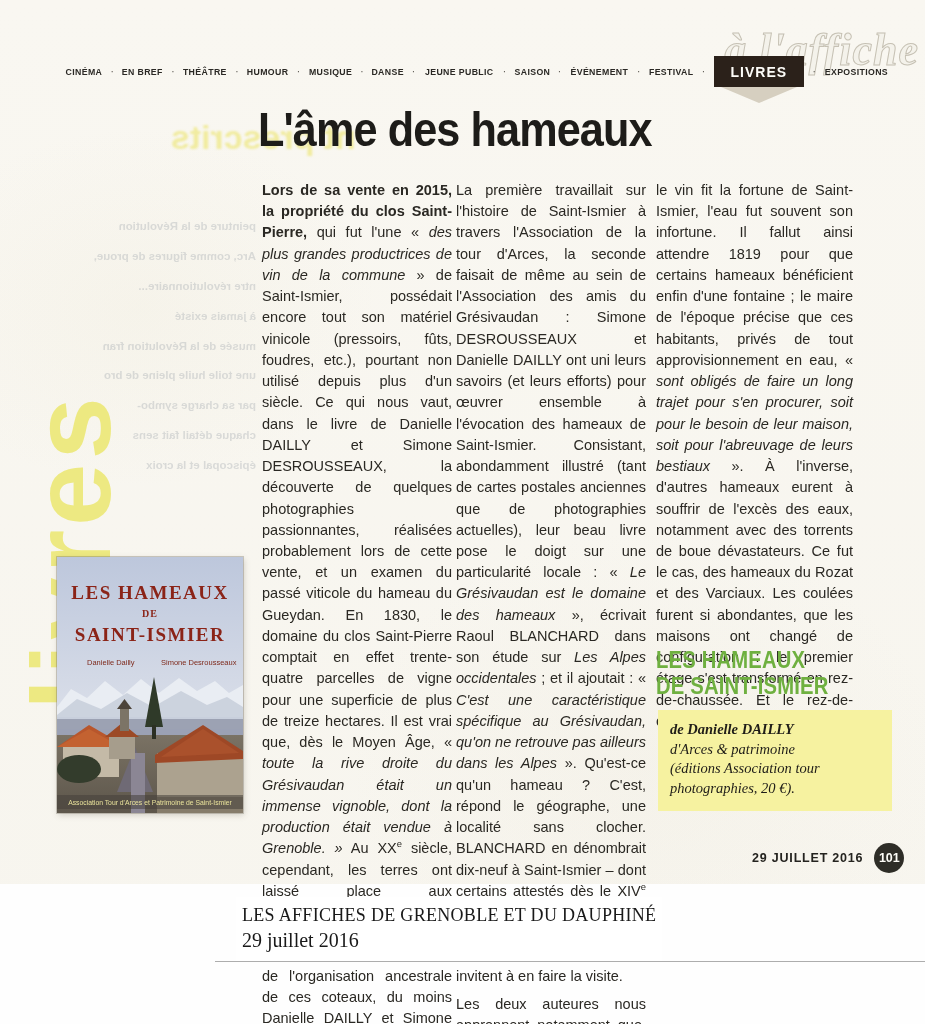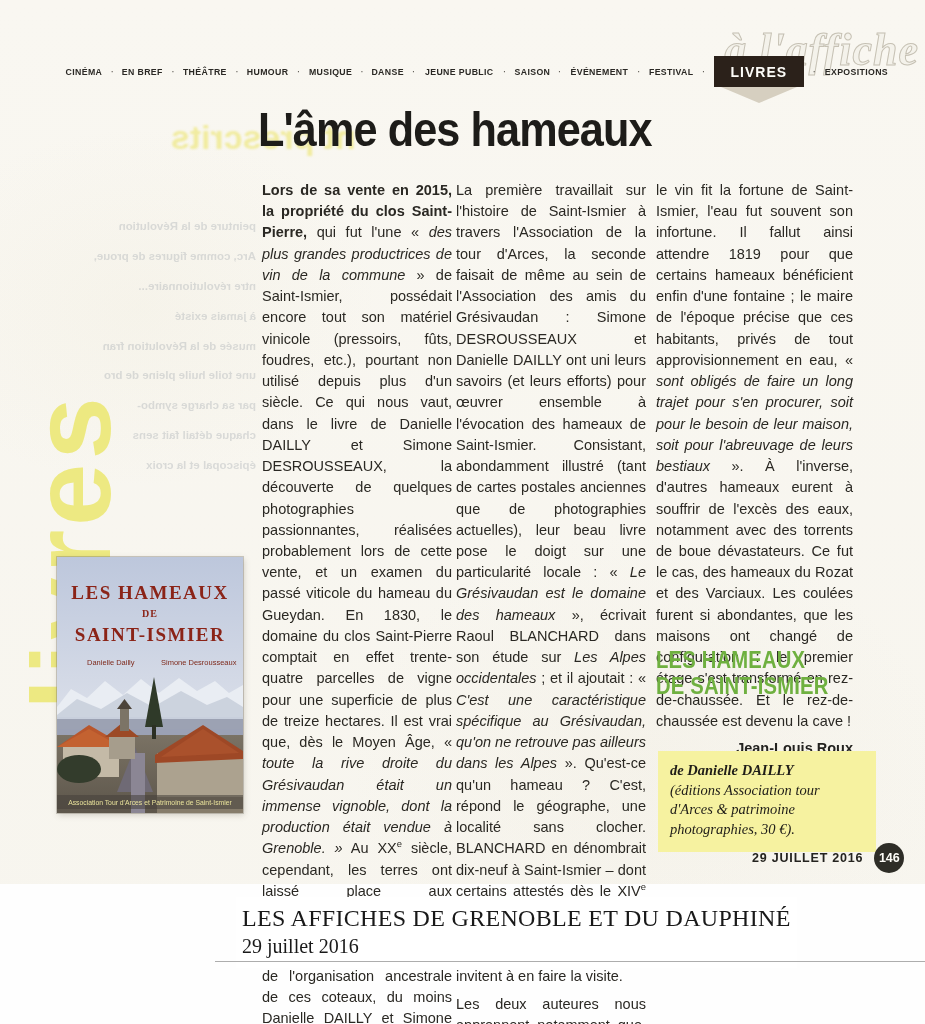--- a/index.html
+++ b/index.html
@@ -65,34 +65,34 @@
          box-shadow:0 0 0 1px rgba(120,115,100,.35), 1px 2px 6px rgba(90,85,70,.25);background:#c3cbde;}
   .cover svg{display:block;}
   
   .book-heading{
     position:absolute;left:656px;top:648px;z-index:3;
     font-size:23px;font-weight:800;color:#6fb040;line-height:1.12;letter-spacing:.2px;
     transform:scaleX(.88);transform-origin:left top;white-space:nowrap;
   }
   .book-info{
     position:absolute;left:658px;top:710px;width:198px;z-index:3;
-    background:#f6f2a0;padding:10px 8px 12px 12px;
-    font-family:"Liberation Serif",serif;font-style:italic;font-size:14.5px;line-height:1.36;color:#1f1d18;margin-top:41px;
+    background:#f6f2a0;padding:10px 24px 12px 12px;
+    font-family:"Liberation Serif",serif;font-style:italic;font-size:14.5px;line-height:1.36;color:#1f1d18;
   }
   .book-info .det-bold{font-weight:bold;}
   
   .footer{position:absolute;left:752px;top:843px;display:flex;align-items:center;gap:11px;z-index:3;}
   .footer-date{font-size:12.5px;font-weight:bold;letter-spacing:.8px;color:#24231f;}
   .page-badge{width:30px;height:30px;border-radius:50%;background:#2e2d27;color:#fdfcf7;
               display:flex;align-items:center;justify-content:center;font-size:12.5px;font-weight:bold;}
   
   .bottom-margin{position:absolute;left:0;top:884px;width:925px;height:140px;background:#fefefe;z-index:2;}
   .caption{position:absolute;left:236px;top:897px;z-index:3;color:#191919;background:#fff;padding:8px 6px 10px 6px;
            font-family:"Liberation Serif",serif;}
-  .caption .l1{font-size:24px;letter-spacing:.3px;}
+  .caption .l1{font-size:18px;letter-spacing:.3px;}
   .caption .l2{font-size:20px;margin-top:3px;}
   .hairline{position:absolute;left:215px;top:961px;width:710px;height:1px;background:#adadad;z-index:3;}
 </style>
 </head>
 <body>
 
 <div id="page">
 
   <div class="ghost-mirrored-heading">nt prescrits</div>
   <div class="livres-vertical">
@@ -203,28 +203,28 @@
       <text x="104" y="108" font-size="7.5" fill="#7e2a1c" font-family="Liberation Sans, sans-serif">Simone Desrousseaux</text>
     </svg>
   </div>
 
   <div class="book-heading">
     <div>LES HAMEAUX</div>
     <div>DE SAINT-ISMIER</div>
   </div>
   <div class="book-info">
       <div class="det-bold">de Danielle DAILLY</div>
+      <div>d'Arces &amp; patrimoine</div>
       <div>(éditions Association tour</div>
-      <div>d'Arces &amp; patrimoine</div>
-      <div>photographies, 30 €).</div>
+      <div>photographies, 20 €).</div>
     </div>
 
   <div class="footer">
     <span class="footer-date">29 JUILLET 2016</span>
-    <span class="page-badge">146</span>
+    <span class="page-badge">101</span>
   </div>
 
   <div class="bottom-margin"></div>
   <div class="caption">
     <div class="l1">LES AFFICHES DE GRENOBLE ET DU DAUPHINÉ</div>
     <div class="l2">29 juillet 2016</div>
   </div>
   <div class="hairline"></div>
 
 </div>

